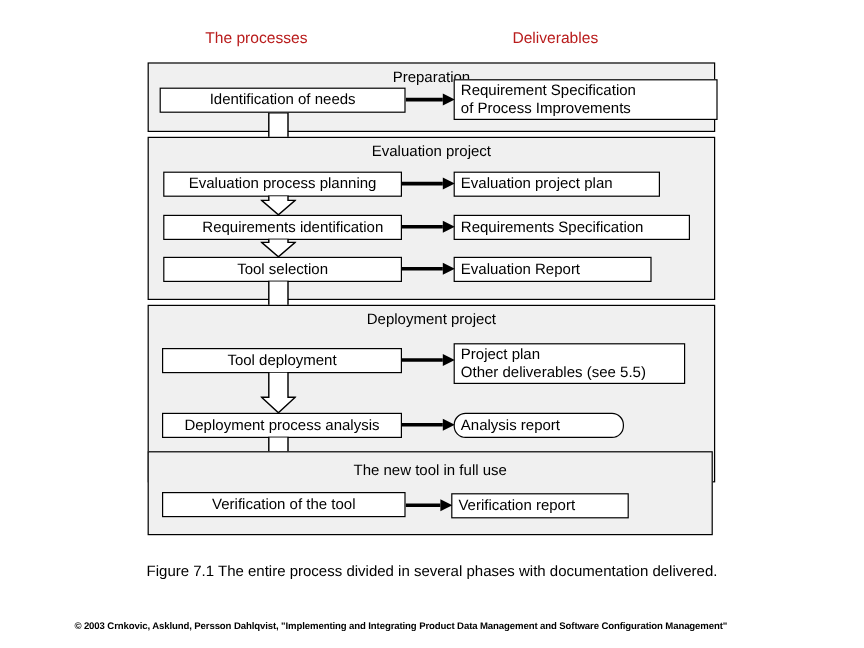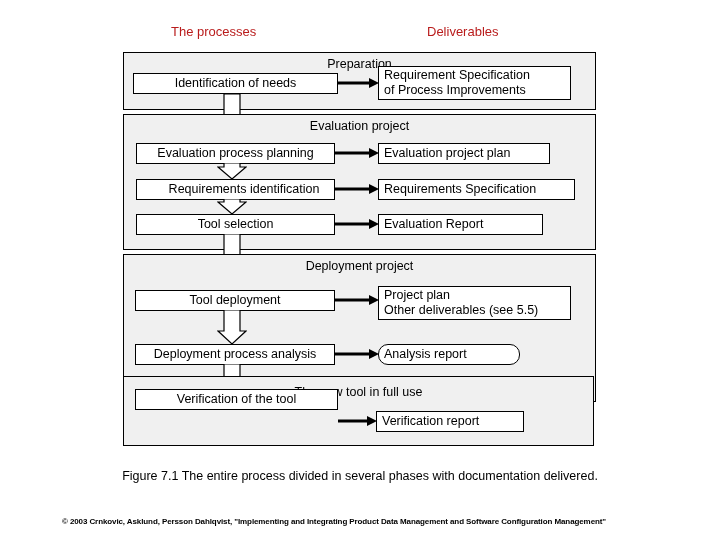--- a/index.html
+++ b/index.html
@@ -103,21 +103,21 @@
 
   <div class="col-head" style="left:171px; top:24px;">The processes</div>
   <div class="col-head" style="left:427px; top:24px;">Deliverables</div>
 
   <div class="panel" style="left:123px; top:52px; width:473px; height:58px;">
     <div class="panel-title">Preparation</div>
   </div>
 
   <div class="pbox" style="left:133px; top:73px; width:205px; height:21px;">Identification of needs</div>
 
-  <div class="dbox" style="left:378px; top:66px; width:193px; height:34px; align-items:center;">Requirement Specification
+  <div class="dbox" style="left:378px; top:66px; width:220px; height:34px; align-items:center;">Requirement Specification
 of Process Improvements</div>
 
   <div class="harrow" style="left:338px; top:77px; width:41px;">
     <svg width="41" height="12" viewBox="0 0 41 12">
       <line x1="0" y1="6" x2="31" y2="6" stroke="#000" stroke-width="3"></line>
       <polygon points="31,1 41,6 31,11" fill="#000"></polygon>
     </svg>
   </div>
 
   <div class="varrow" style="left:217px; top:94px;">
@@ -207,21 +207,21 @@
   <div class="varrow" style="left:217px; top:364px;">
     <svg width="30" height="44" viewBox="0 0 30 44">
       <polygon points="7,0 23,0 23,30 29,30 15,43 1,30 7,30" fill="#ffffff" stroke="#000000" stroke-width="1.2" stroke-linejoin="miter"></polygon>
     </svg>
   </div>
 
   <div class="panel" style="left:123px; top:376px; width:471px; height:70px;">
     <div class="panel-title" style="top:8px;">The new tool in full use</div>
   </div>
 
-  <div class="pbox" style="left:135px; top:389px; width:203px; height:21px;">Verification of the tool</div>
+  <div class="pbox" style="left:135px; top:410px; width:203px; height:21px;">Verification of the tool</div>
 
   <div class="dbox" style="left:376px; top:411px; width:148px; height:21px;">Verification report</div>
 
   <div class="harrow" style="left:338px; top:415px; width:39px;">
     <svg width="39" height="12" viewBox="0 0 39 12">
       <line x1="0" y1="6" x2="29" y2="6" stroke="#000" stroke-width="3"></line>
       <polygon points="29,1 39,6 29,11" fill="#000"></polygon>
     </svg>
   </div>
 

